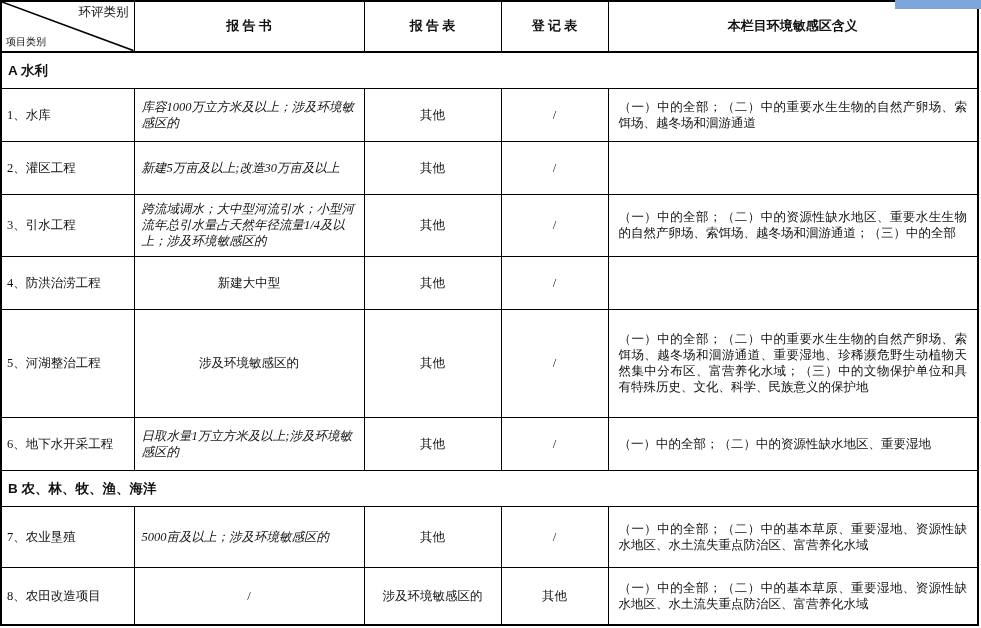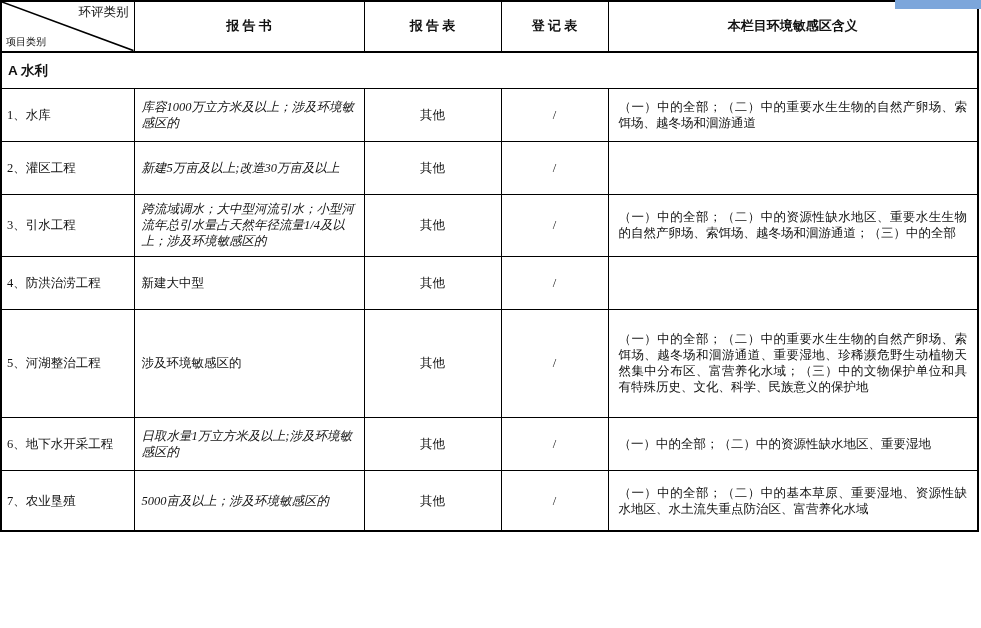--- a/index.html
+++ b/index.html
@@ -25,21 +25,21 @@
   td.diag svg{position:absolute;left:0;top:0;width:100%;height:100%;}
   .diag-top{position:absolute;top:2px;right:5px;font-weight:normal;font-size:12.5px;}
   .diag-bottom{position:absolute;bottom:2px;left:4px;font-weight:normal;font-size:10px;text-align:left;}
   td.section-label{
     font-weight:bold;font-size:13.5px;text-align:left;padding:9px 6px;
     font-family:"Liberation Sans","DejaVu Sans",sans-serif;
   }
   td.c1{text-align:left;padding:18px 5px;}
   td.c2{padding:2px 7px;}
   td.c2.left{text-align:left;font-style:italic;}
-  td.c2.center{text-align:left;}
+  td.c2.center{text-align:center;}
   td.c3,td.c4{text-align:center;}
   td.c5{text-align:justify;padding:2px 10px;}
   .blue-bar{
     position:absolute;top:0;left:895px;width:86px;height:9px;z-index:5;
   }
 </style>
 </head>
 <body>
 
 <table class="eia">
@@ -104,23 +104,33 @@
         <td class="c4">/</td>
         <td class="c5">（一）中的全部；（二）中的重要水生生物的自然产卵场、索饵场、越冬场和洄游通道、重要湿地、珍稀濒危野生动植物天然集中分布区、富营养化水域；（三）中的文物保护单位和具有特殊历史、文化、科学、民族意义的保护地</td>
       </tr>
       <tr style="height: 38px;">
         <td class="c1">6、地下水开采工程</td>
         <td class="c2 left">日取水量1万立方米及以上;涉及环境敏感区的</td>
         <td class="c3">其他</td>
         <td class="c4">/</td>
         <td class="c5">（一）中的全部；（二）中的资源性缺水地区、重要湿地</td>
       </tr>
+      <tr style="height: 24px;">
+        <td colspan="5" class="section-label">B 农、林、牧、渔、海洋</td>
+      </tr>
       <tr style="height: 61px;">
         <td class="c1">7、农业垦殖</td>
         <td class="c2 left">5000亩及以上；涉及环境敏感区的</td>
         <td class="c3">其他</td>
         <td class="c4">/</td>
+        <td class="c5">（一）中的全部；（二）中的基本草原、重要湿地、资源性缺水地区、水土流失重点防治区、富营养化水域</td>
+      </tr>
+      <tr style="height: 57px;">
+        <td class="c1">8、农田改造项目</td>
+        <td class="c2 center">/</td>
+        <td class="c3">涉及环境敏感区的</td>
+        <td class="c4">其他</td>
         <td class="c5">（一）中的全部；（二）中的基本草原、重要湿地、资源性缺水地区、水土流失重点防治区、富营养化水域</td>
       </tr>
     </tbody>
 </table>
 
 <div class="blue-bar" style="background: rgb(124, 166, 219);"></div>
 
 </body></html>

